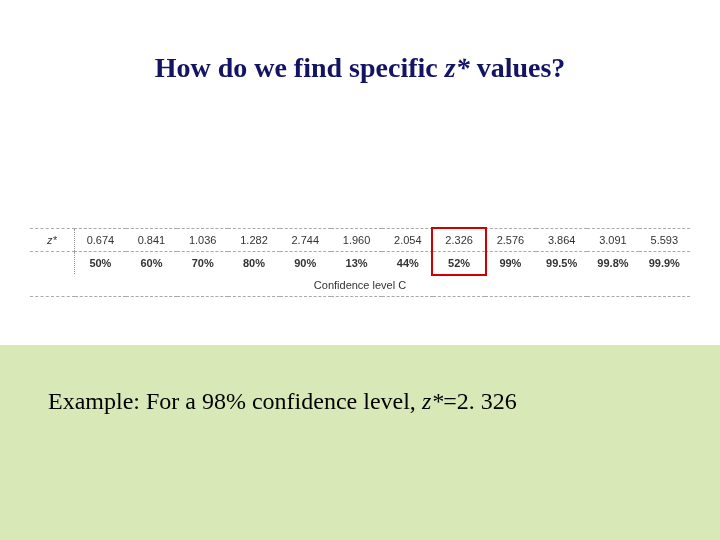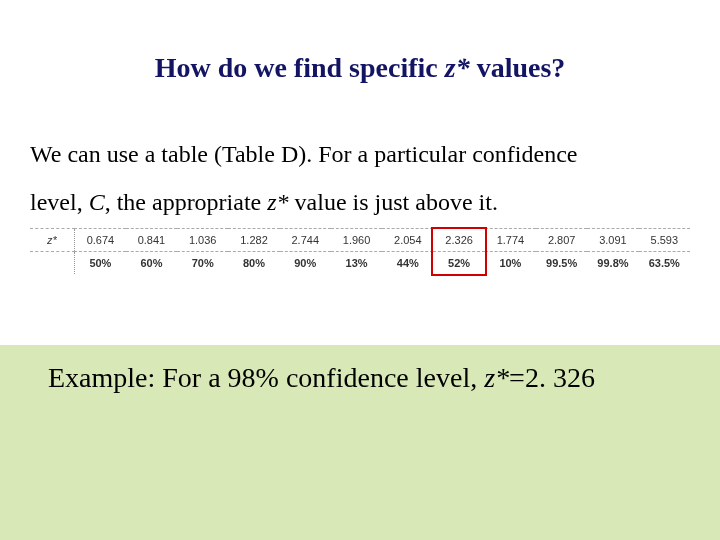--- a/index.html
+++ b/index.html
@@ -92,73 +92,72 @@
   .greenband {
     position: absolute;
     left: 0;
     top: 345px;
     width: 720px;
     height: 195px;
     background: #d8e8b6;
   }
   .example {
     position: absolute;
-    top: 362px;
+    top: 388px;
     left: 48px;
-    font-size: 28px;
+    font-size: 24px;
     color: #000;
   }
   .example .ital { font-style: italic; }
 </style>
 </head>
 <body>
 
 <div class="slide">
 
   <div class="title">
     <span>How do we find specific </span><span class="ital">z*</span><span> values?</span>
   </div>
 
-  <div class="body1">
-    <span>We can use a table (Table D). For a particular confidence</span><br>
-    <span>level, </span><span class="ital">C</span><span>, the appropriate </span><span class="ital">z*</span><span> value is just above it.</span>
-  </div>
 
   <div class="table-wrap">
     <table class="zt">
       <tbody>
           <tr class="zrow">
         <th>z*</th>
         <td>0.674</td>
         <td>0.841</td>
         <td>1.036</td>
         <td>1.282</td>
         <td>2.744</td>
         <td>1.960</td>
         <td>2.054</td>
         <td id="zhi">2.326</td>
-        <td>1.774</td>
-        <td>2.807</td>
+        <td>2.576</td>
+        <td>3.864</td>
         <td>3.091</td>
         <td>5.593</td>
       </tr>
       <tr class="crow">
         <th></th>
         <td>50%</td>
         <td>60%</td>
         <td>70%</td>
         <td>80%</td>
         <td>90%</td>
         <td>13%</td>
         <td>44%</td>
         <td id="chi">52%</td>
-        <td>10%</td>
+        <td>99%</td>
         <td>99.5%</td>
         <td>99.8%</td>
-        <td>63.5%</td>
+        <td>99.9%</td>
+      </tr>
+      <tr class="caption-row">
+        <td colspan="13" class="caption">Confidence level C</td>
       </tr>
     </tbody>
       </table>
     <div class="redbox" id="redbox" style="left: 401.469px; top: -1.5px; width: 51.2812px; height: 45.5px;"></div>
   </div>
 
   <div class="greenband"></div>
 
   <div class="example">
     <span>Example: For a 98% confidence level, </span><span class="ital">z*</span><span>=2. 326</span>

